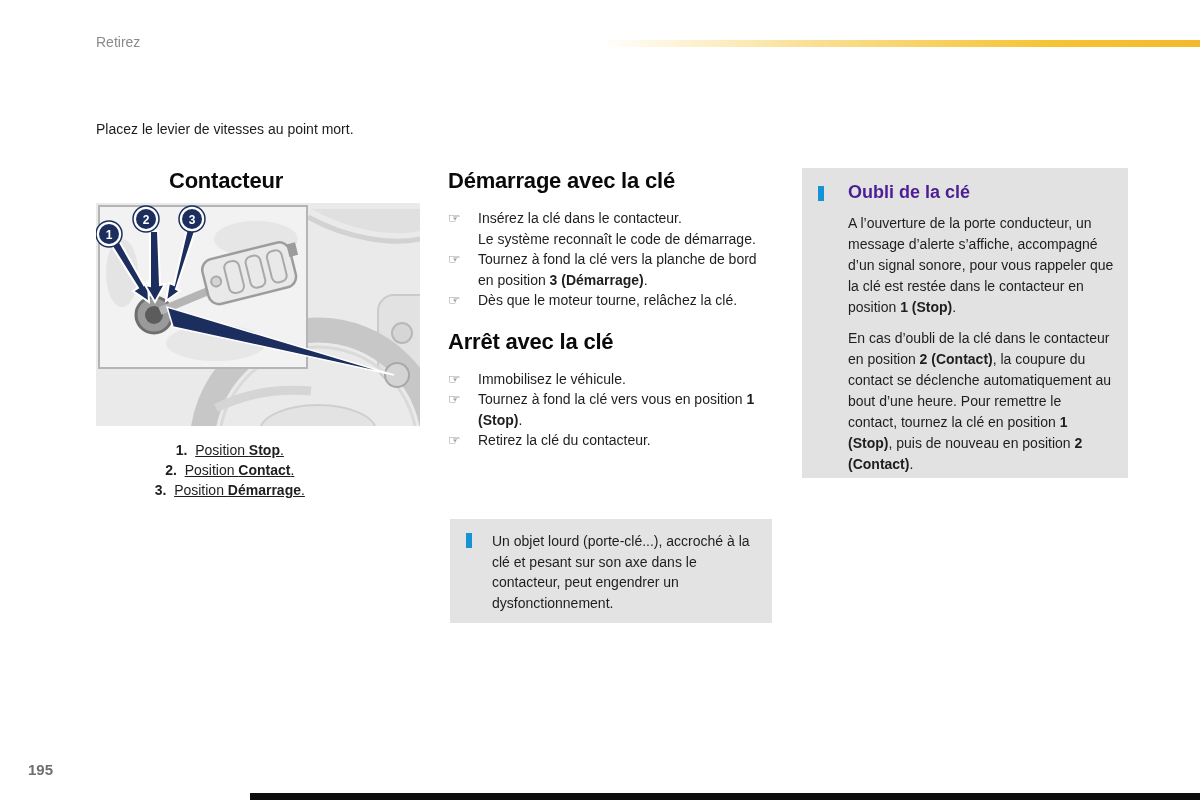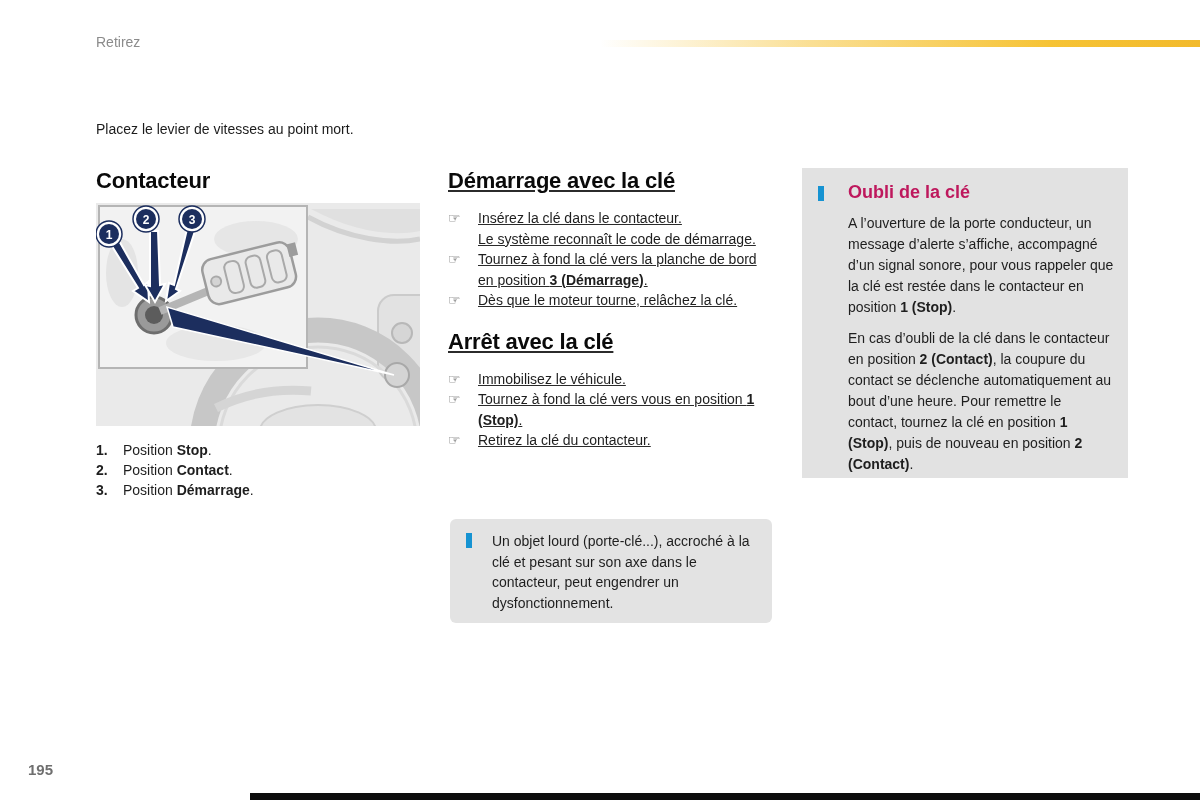--- a/index.html
+++ b/index.html
@@ -15,45 +15,45 @@
   .breadcrumb{position:absolute;left:96px;top:34px;font-size:14px;color:#8b8b8b;}
   .accent-bar{position:absolute;left:600px;top:40px;width:600px;height:7px;
     background:linear-gradient(90deg, rgba(246,197,60,0) 0%, rgba(246,197,60,.55) 35%, #f6c335 75%, #f2ba2c 100%);}
 
   .page-title{position:absolute;left:94px;top:76px;font-size:34px;color:#8c8c8c;font-weight:400;white-space:nowrap;}
   .page-subtitle{position:absolute;left:96px;top:121px;font-size:14px;color:#1c1c1c;}
 
   h2.sec{margin:0;font-size:22px;font-weight:700;color:#0a0a0a;letter-spacing:-0.2px;}
 
   
-  .col-left{position:absolute;left:96px;top:168px;width:260px;}
+  .col-left{position:absolute;left:96px;top:168px;width:260px;text-align:center;}
   .illus{margin-top:9px;width:324px;height:223px;}
   ol.legend{list-style:none;margin:13px 0 0 0;padding:0;font-size:14px;color:#1e1e1e;}
-  ol.legend li{margin:0 0 6px 0;line-height:14px;}
+  ol.legend li{margin:0 0 6px 0;line-height:14px;text-decoration:underline;}
   ol.legend .num{display:inline-block;width:27px;font-weight:700;}
 
   
-  .col-mid{position:absolute;left:448px;top:168px;width:326px;text-decoration:underline;}
+  .col-mid{position:absolute;left:448px;top:168px;width:326px;}
   ul.steps{list-style:none;margin:14px 0 0 0;padding:0;font-size:14px;line-height:20.5px;color:#1e1e1e;}
   ul.steps li{position:relative;padding-left:30px;margin:0;}
   ul.steps .blt{position:absolute;left:0;top:0;color:#4a4a4a;font-size:14px;
     font-family:"DejaVu Sans",sans-serif;}
   h2.sec.second{margin-top:18px;}
 
   
-  .note-box{position:absolute;left:450px;top:519px;width:322px;height:104px;background:#e3e3e3;box-sizing:border-box;padding:12px 14px 0 42px;border-radius:6px;}
+  .note-box{position:absolute;left:450px;top:519px;width:322px;height:104px;background:#e3e3e3;box-sizing:border-box;padding:12px 14px 0 42px;}
   .note-box .txt{font-size:14px;line-height:20.5px;color:#1e1e1e;}
   .i-icon{position:absolute;}
   .i-icon .dot{width:6px;height:7px;background:#1693d2;margin-bottom:2px;}
   .i-icon .stem{width:6px;height:15px;background:#1693d2;}
   .note-box .i-icon{left:16px;top:14px;}
 
   .col-right{position:absolute;left:802px;top:168px;width:326px;height:310px;background:#e2e2e2;box-sizing:border-box;padding:14px 14px 0 46px;}
   .col-right .i-icon{left:16px;top:18px;}
-  .col-right h3{margin:0 0 10px 0;font-size:18px;font-weight:700;color:#be185d;}
+  .col-right h3{margin:0 0 10px 0;font-size:18px;font-weight:700;color:#4c1d95;}
   .col-right p{margin:0 0 10px 0;font-size:14px;line-height:21px;color:#1e1e1e;}
 
   .page-number{position:absolute;left:28px;top:761px;font-size:15px;font-weight:700;color:#6f6f6f;}
   .bottom-bar{position:absolute;left:250px;top:793px;width:950px;height:7px;background:#0d0d0d;}
 
   svg text.badge{font-family:"Liberation Sans","DejaVu Sans",sans-serif;font-size:12px;font-weight:700;fill:#ffffff;text-anchor:middle;}
 </style>
 </head>
 <body>
 

